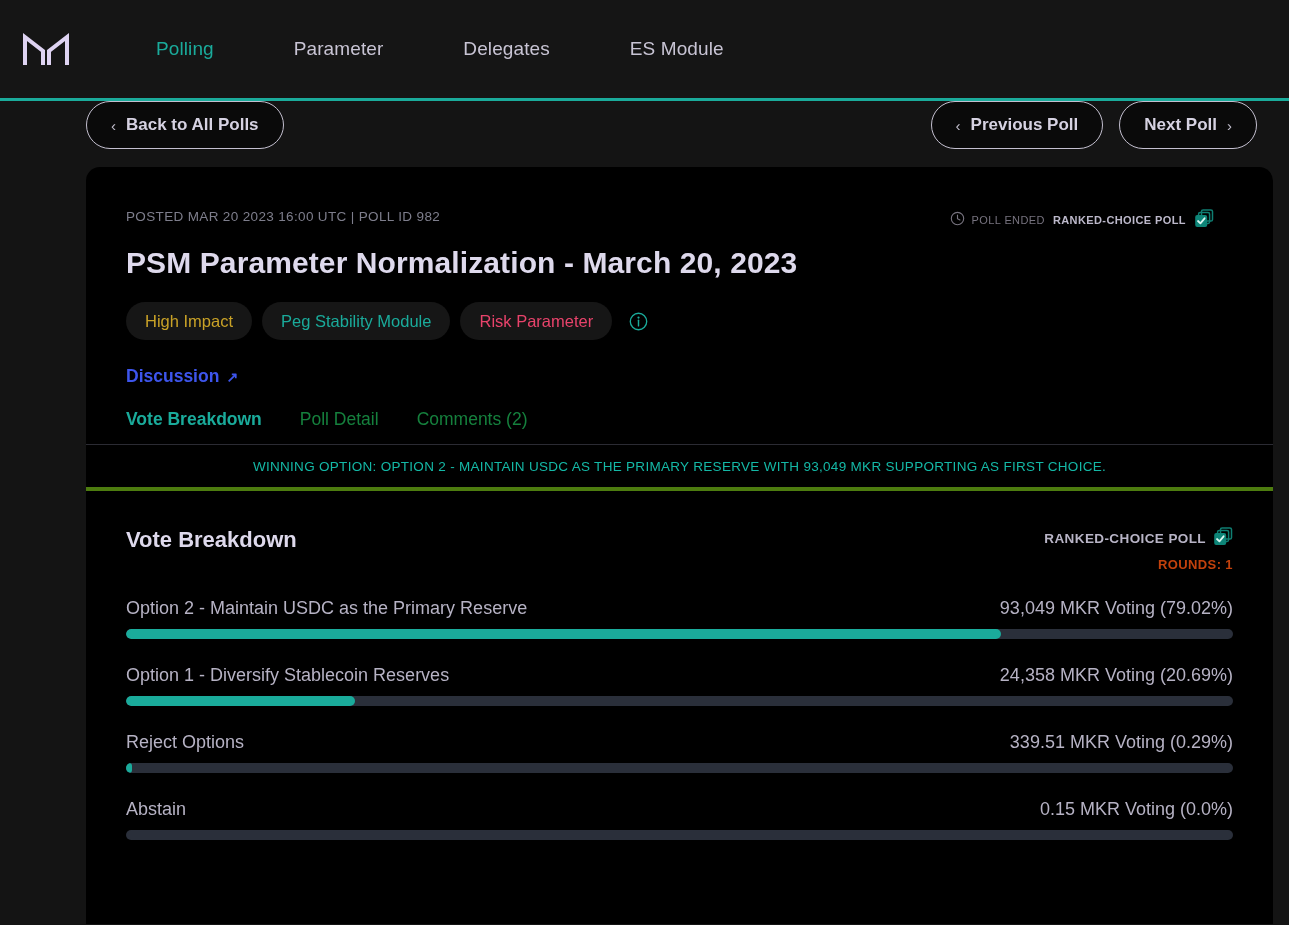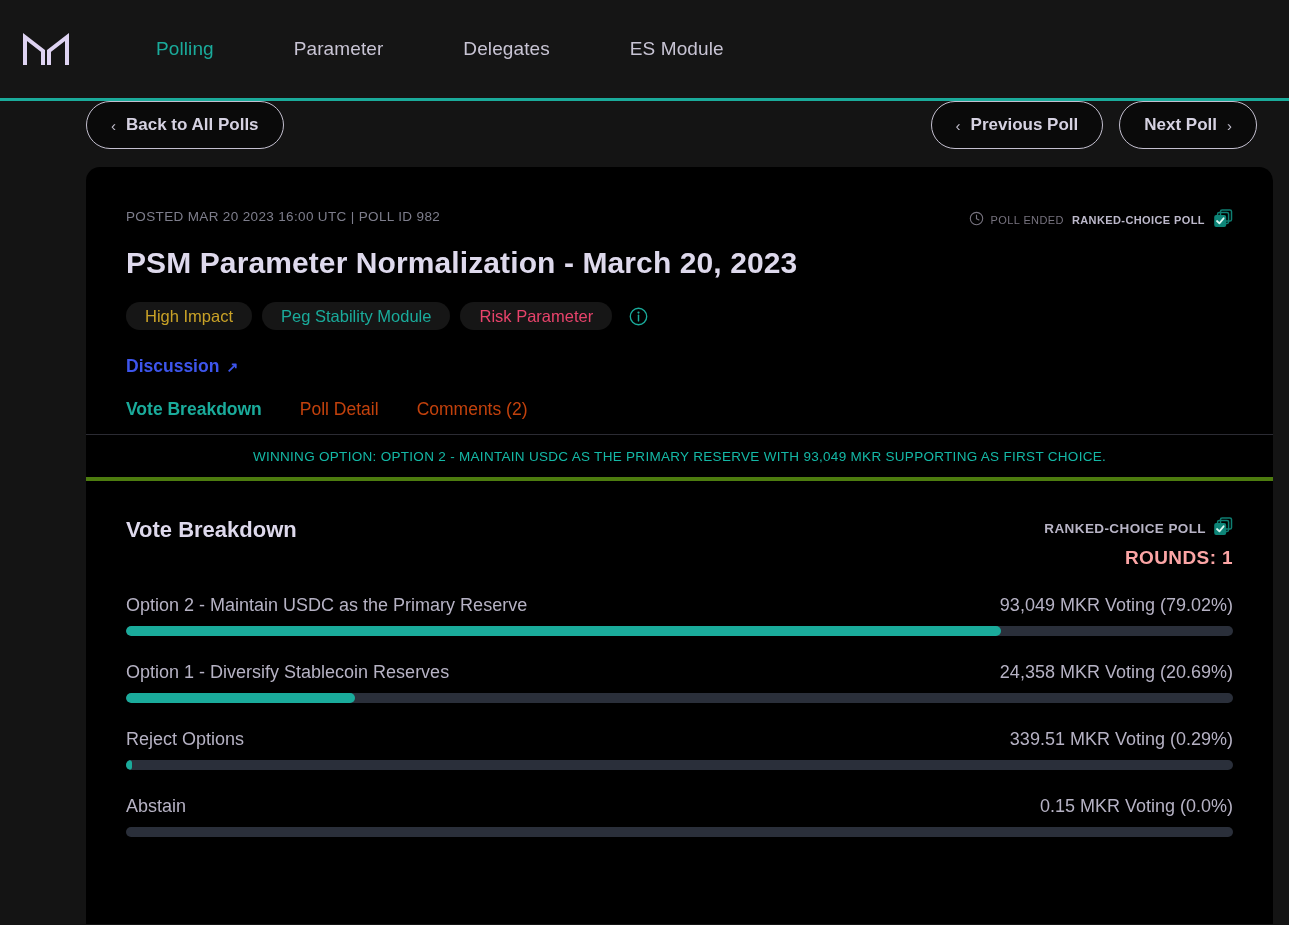--- a/index.html
+++ b/index.html
@@ -70,21 +70,21 @@
   
   .card {
     position: absolute;
     left: 86px; top: 167px;
     width: 1187px;
     height: 757px;
     background: #000000;
     border-radius: 14px 14px 0 0;
     overflow: hidden;
   }
-  .card-pad { padding: 42px 40px 0 40px; }
+  .card-pad { padding: 42px 59px 0 40px; }
 
   .meta-row { display: flex; align-items: flex-start; }
   .posted {
     font-size: 13.5px;
     letter-spacing: .35px;
     color: #7e7e8c;
     text-transform: uppercase;
   }
   .meta-right {
     margin-left: auto;
@@ -97,21 +97,21 @@
   h1.title {
     margin-top: 16px;
     font-size: 30px;
     font-weight: bold;
     color: #ded9ec;
     letter-spacing: .1px;
   }
 
   .tags { display: flex; align-items: center; gap: 10px; margin-top: 22px; }
   .tag {
-    height: 28px;
+    height: 38px;
     border-radius: 19px;
     background: #161616;
     display: flex; align-items: center;
     padding: 0 19px;
     font-size: 16.5px;
     cursor: pointer;
     white-space: nowrap;
   }
   .info-icon { margin-left: 6px; cursor: pointer; display:flex; }
 
@@ -122,21 +122,21 @@
     font-size: 17.5px;
     font-weight: bold;
     cursor: pointer;
     text-decoration: none;
   }
   .discussion .arr { font-size: 14px; }
 
   .tabs { display: flex; gap: 38px; margin-top: 22px; }
   .tab {
     font-size: 17.5px;
-    color: #c2410c;
+    color: #15803d;
     padding-bottom: 14px;
     cursor: pointer;
     white-space: nowrap;
   }
   .tab.active { color: #1aab9b; font-weight: bold; }
 
   .divider { height: 1px; background: #2b2b33; }
 
   .winbanner {
     height: 46px;
@@ -152,21 +152,21 @@
   .vb { padding: 36px 40px 0 40px; }
   .vb-head { display: flex; align-items: flex-start; }
   .vb-title { font-size: 22px; font-weight: bold; color: #ded9ec; }
   .vb-meta { margin-left: auto; text-align: right; }
   .vb-meta .line1 {
     display: flex; align-items: center; justify-content: flex-end; gap: 7px;
     font-size: 13.5px; letter-spacing: .4px; color: #b8b4c6; font-weight: 600;
   }
   .vb-meta .line2 {
     margin-top: 8px;
-    font-size: 19px; letter-spacing: .4px; color: #fca5a5; font-weight: 600;
+    font-size: 13px; letter-spacing: .4px; color: #c2410c; font-weight: 600;
   }
 
   .opt { margin-top: 26px; }
   .opt-row { display: flex; align-items: baseline; }
   .opt-name { font-size: 18px; color: #b6b2c4; }
   .opt-val { margin-left: auto; font-size: 18px; color: #b6b2c4; }
   .bar {
     margin-top: 10px;
     height: 10px;
     border-radius: 5px;

